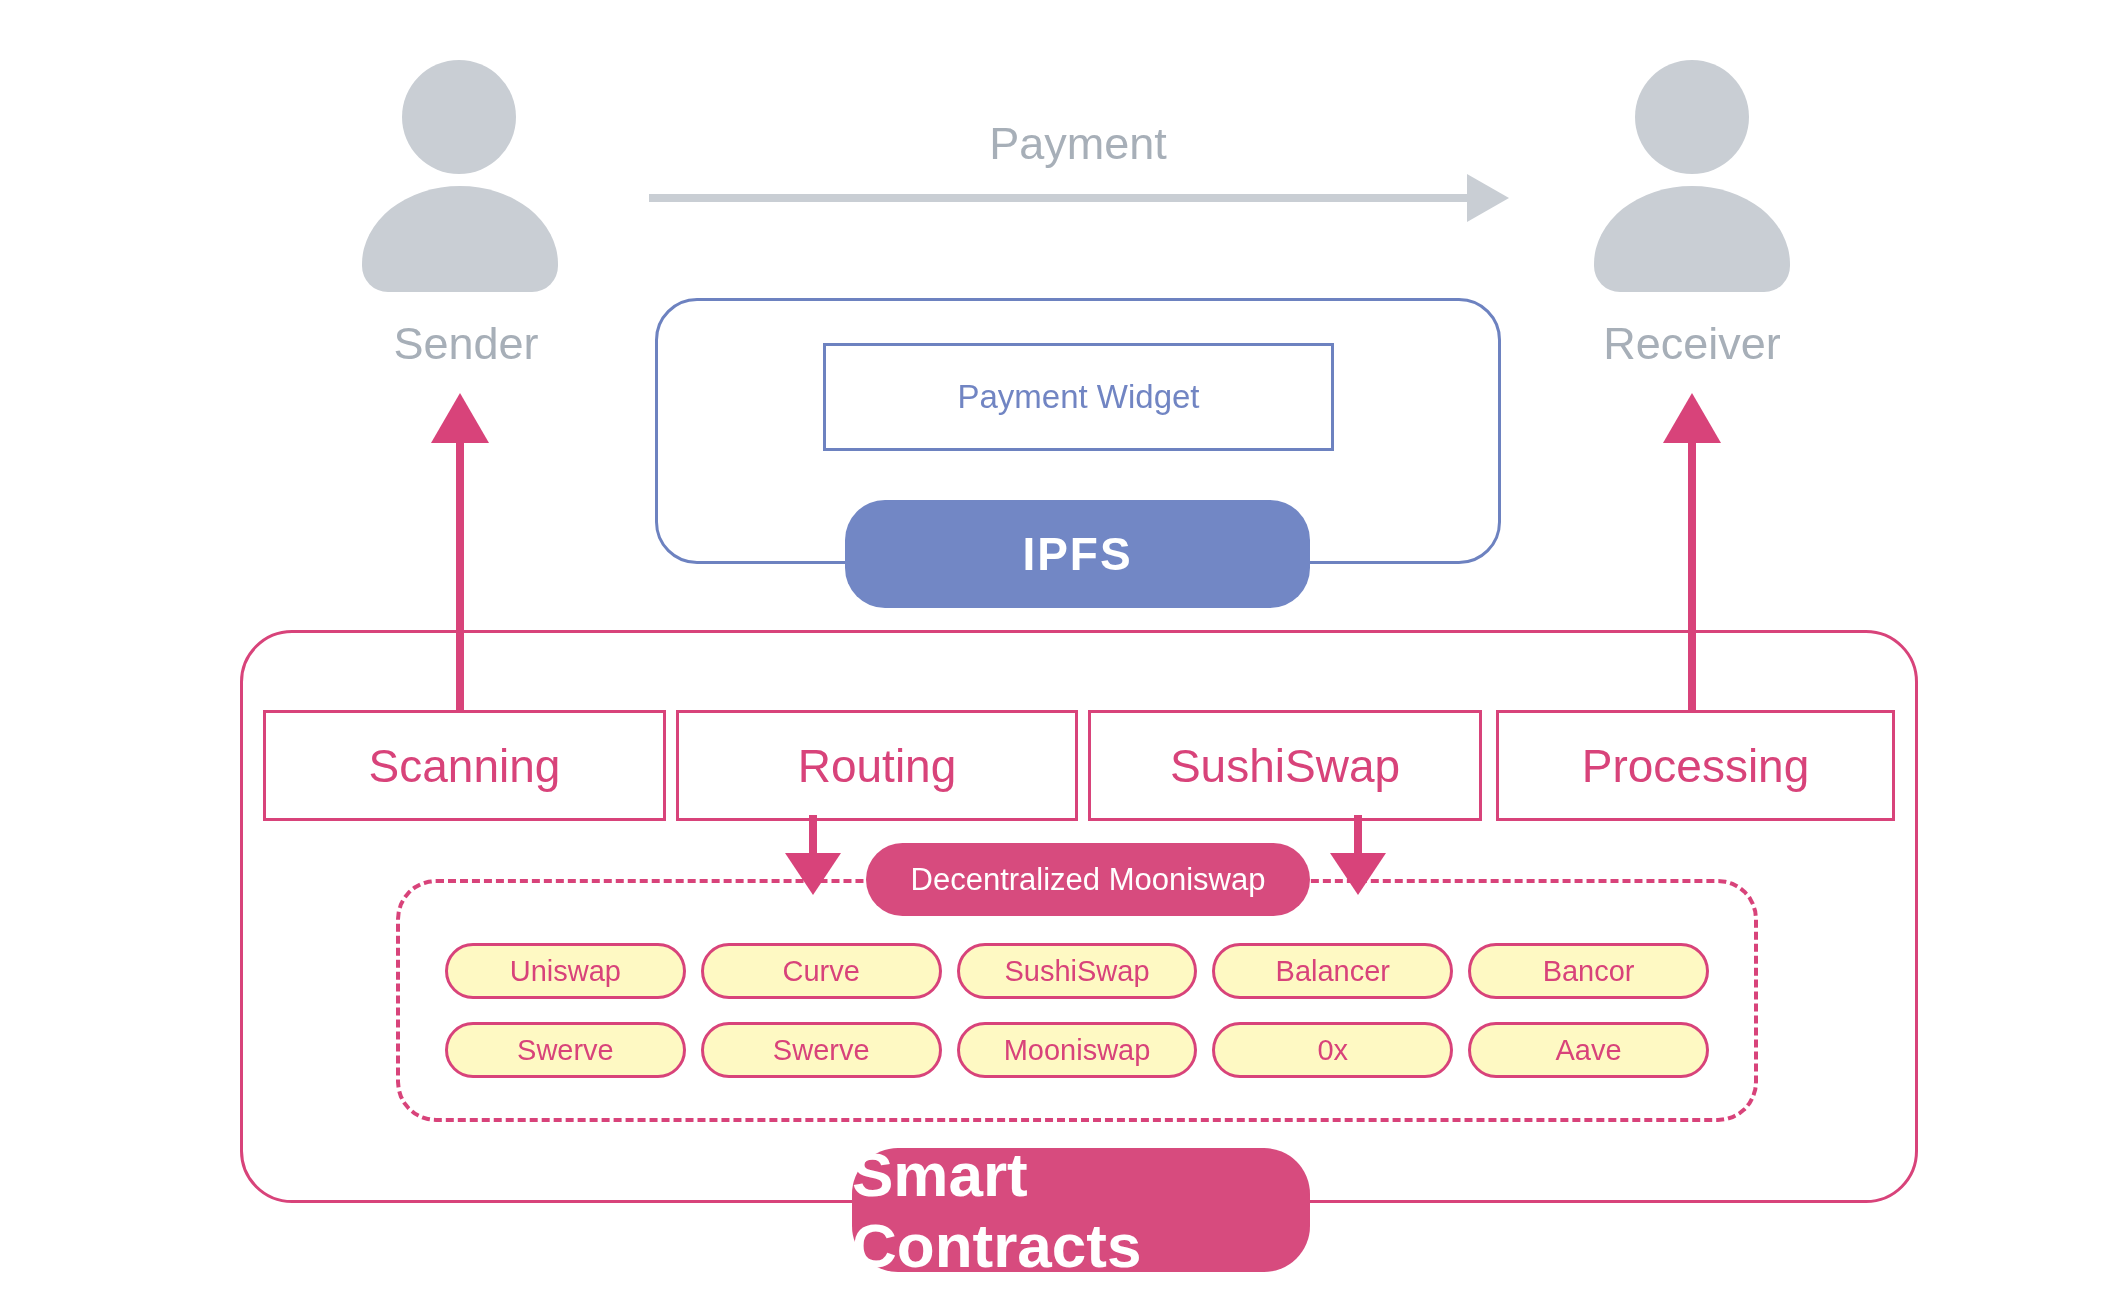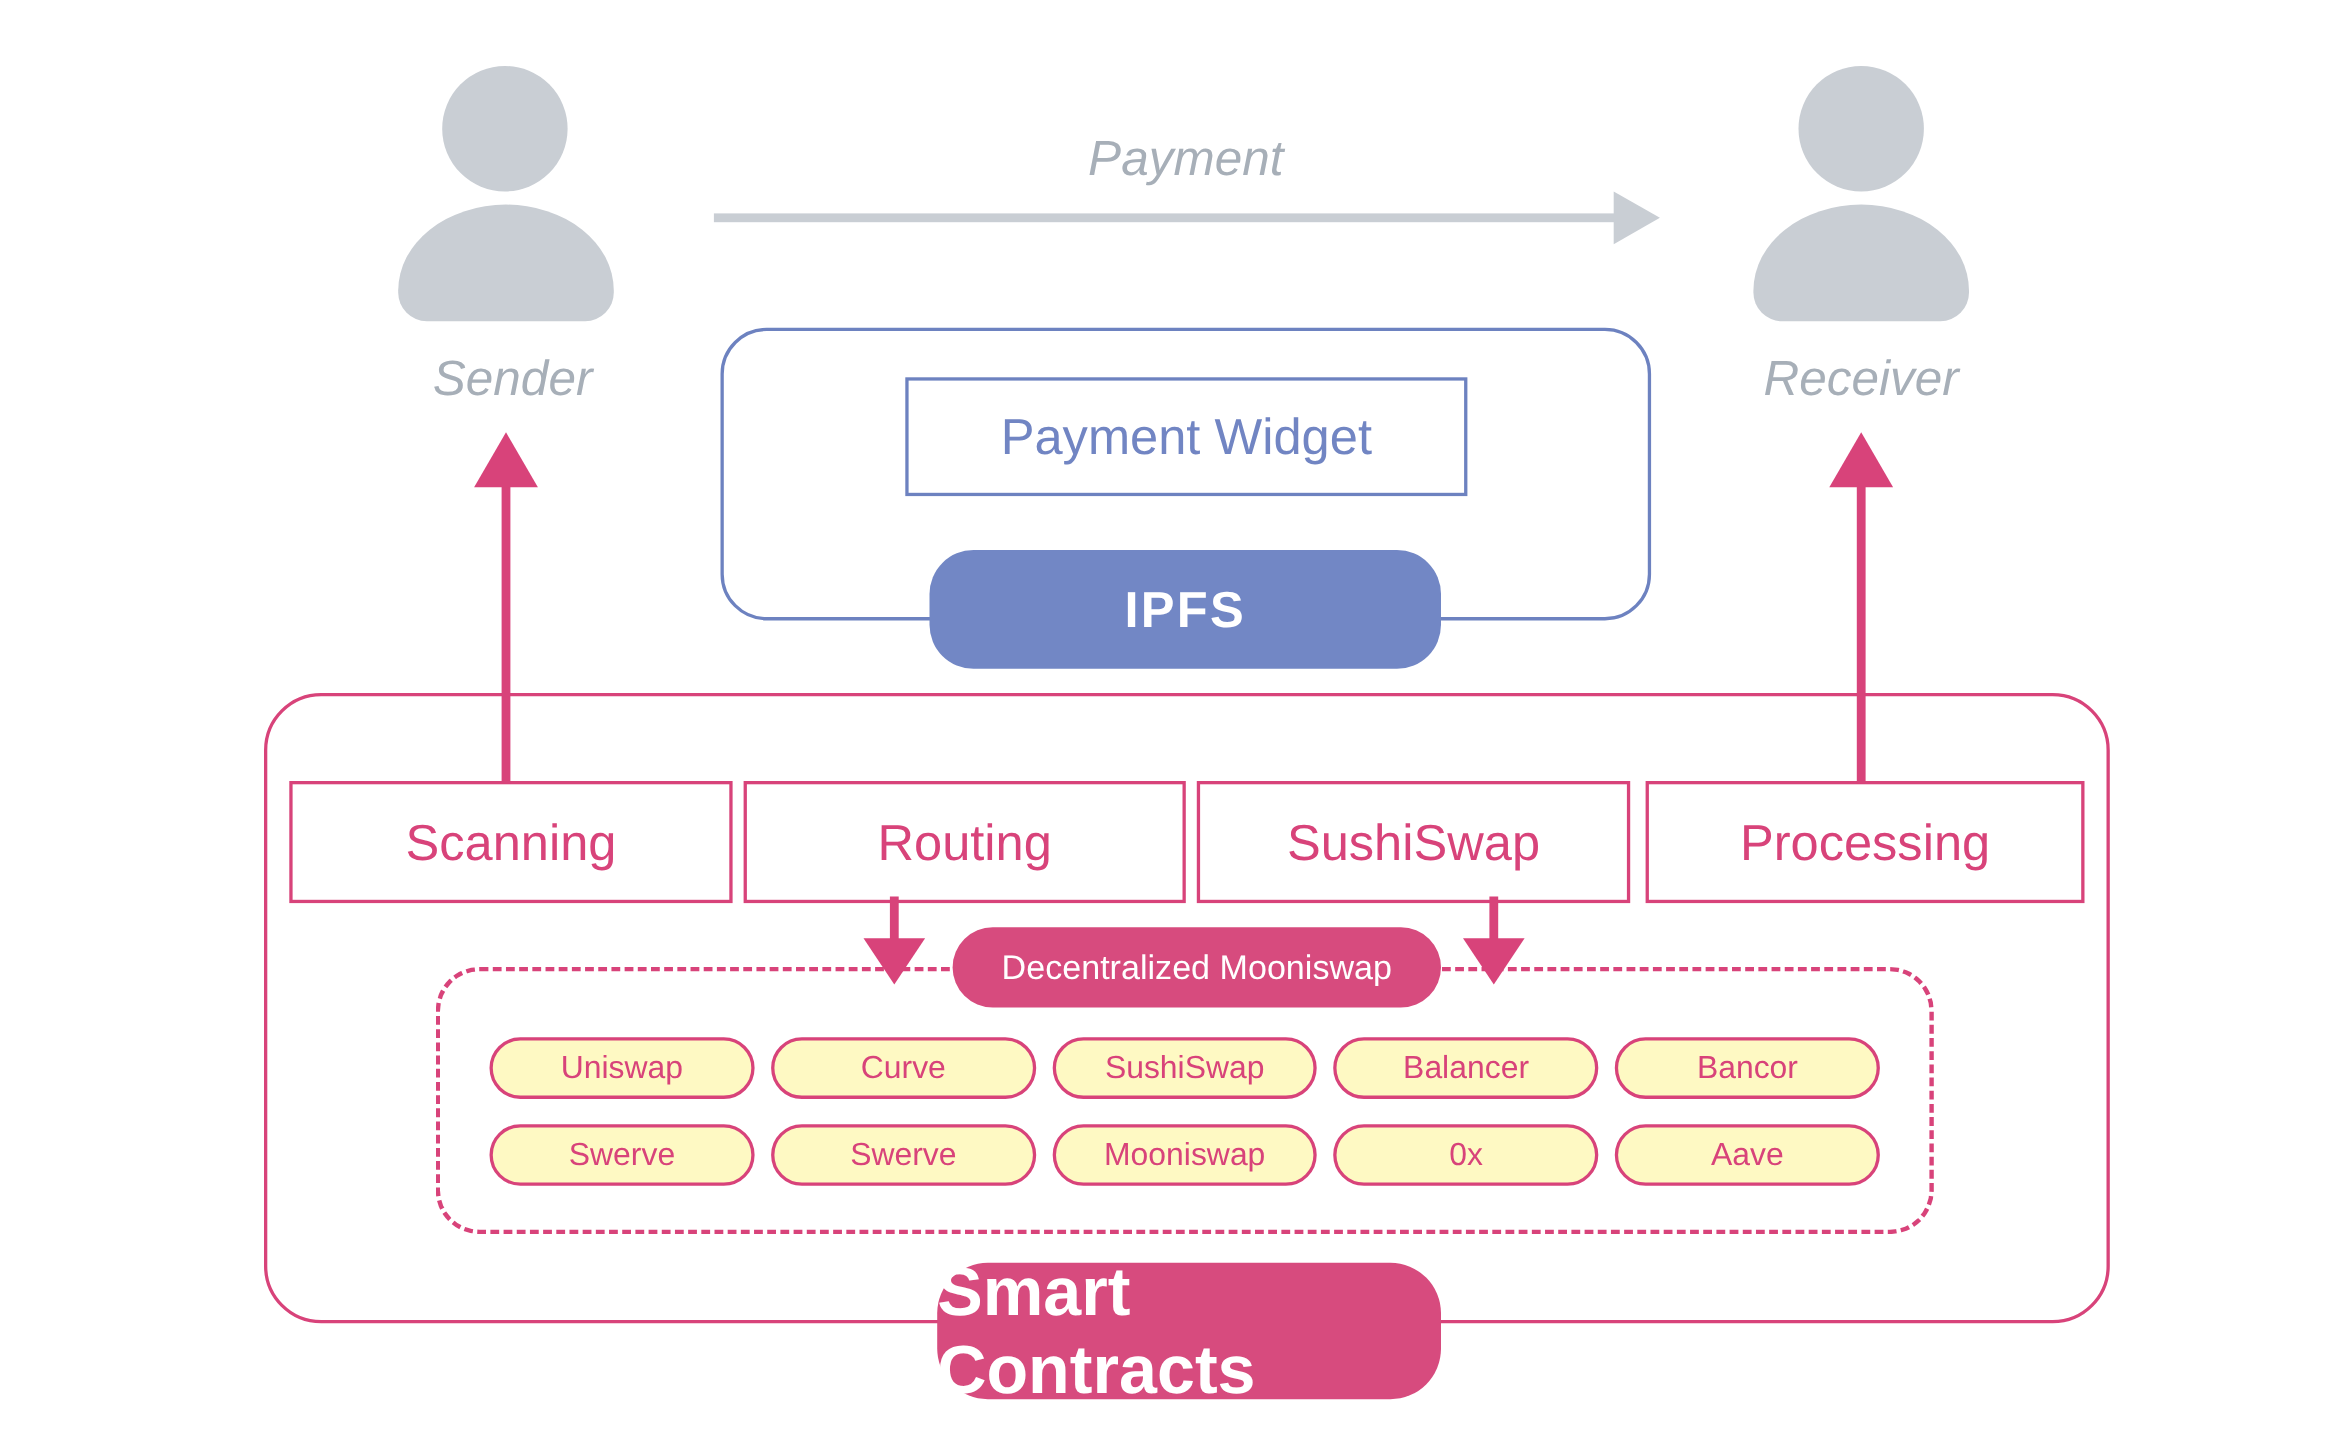--- a/index.html
+++ b/index.html
@@ -3,30 +3,30 @@
 <meta charset="utf-8">
 <style>
   :root{
     --gray-icon:#C9CED4; --gray-text:#A7AFB8;
     --blue-border:#6D82C0; --blue-text:#7185C3; --blue-fill:#7287C5;
     --pink:#D8437A; --pink-fill:#D74B7E; --white-text:#FFFFFF;
   }
   html,body{margin:0;padding:0;background:#fff;}
   .canvas{position:relative;width:2128px;height:1306px;background:#fff;overflow:hidden;
           font-family:"Liberation Sans",sans-serif;}
-  .abs{position:absolute;font-style:italic;}
+  .abs{position:absolute;}
 
   
   .person-head{position:absolute;width:114px;height:114px;border-radius:50%;background:var(--gray-icon);}
   .person-body{position:absolute;width:196px;height:106px;background:var(--gray-icon);
                border-radius:98px 98px 26px 26px / 78px 78px 26px 26px;}
 
   
   .gray-label{color:var(--gray-text);font-size:45px;text-align:center;}
-  .blue-label{color:var(--blue-text);font-size:46px;text-align:center;}
+  .blue-label{color:var(--blue-text);font-size:33px;text-align:center;}
   .pink-label{color:var(--pink);font-size:46px;text-align:center;}
   .center-txt{display:flex;align-items:center;justify-content:center;}
 
   
   .g-shaft{position:absolute;left:649px;top:194px;width:820px;height:8px;background:var(--gray-icon);}
   .g-head{position:absolute;left:1467px;top:174px;width:0;height:0;
           border-left:42px solid var(--gray-icon);border-top:24px solid transparent;border-bottom:24px solid transparent;}
 
   
   .blue-panel{position:absolute;left:655px;top:298px;width:840px;height:260px;

